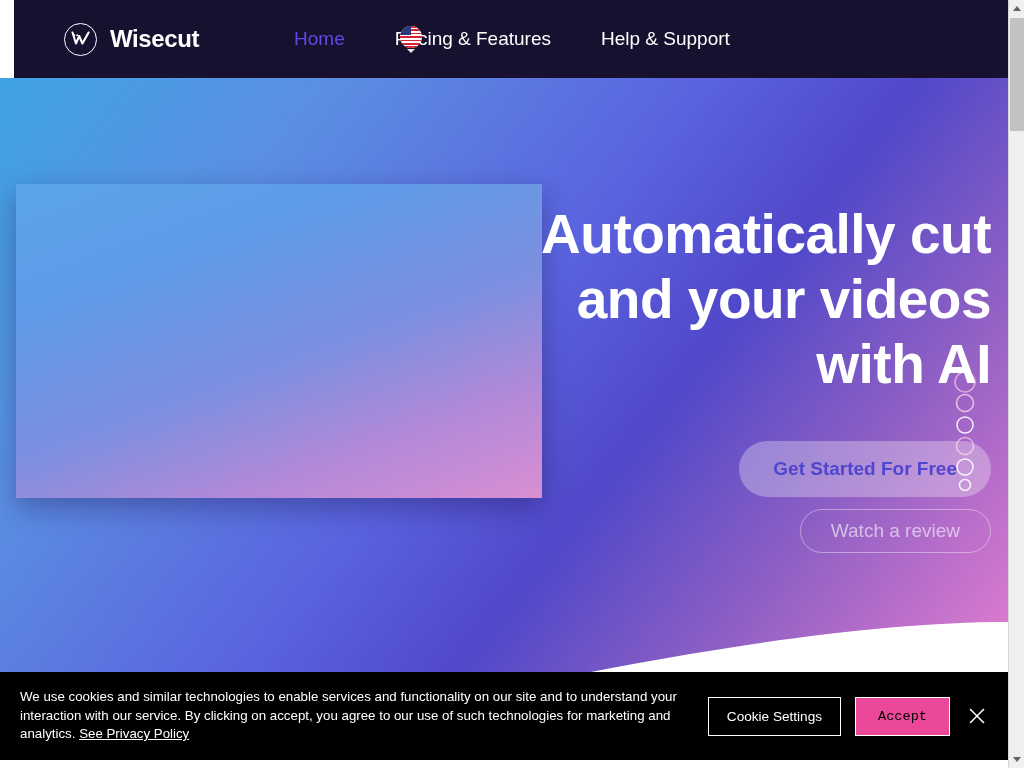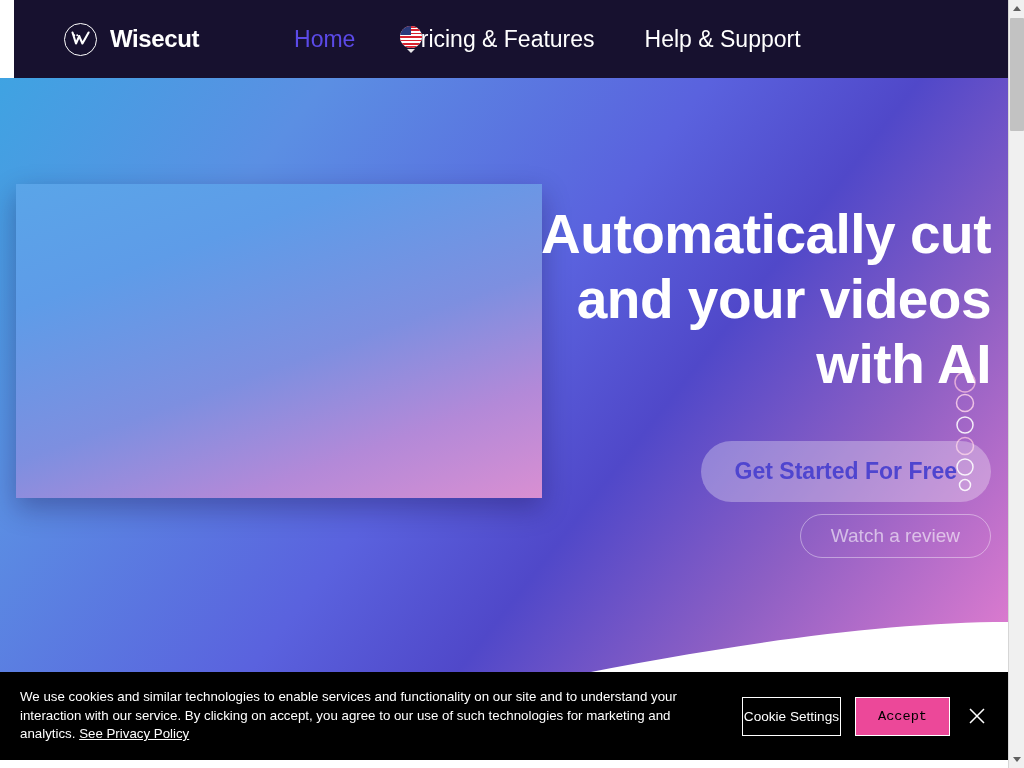--- a/index.html
+++ b/index.html
@@ -49,21 +49,21 @@
     letter-spacing:-0.4px;
   }
   #nav-links {
     display:flex; align-items:center;
     margin-left:70px;
     gap:0;
   }
   .nav-link {
     position:relative;
     color:#ffffff;
-    font-size:23px;
+    font-size:19px;
     text-decoration:none;
     padding:0 25px;
     white-space:nowrap;
     line-height:78px;
   }
   .nav-link.active { color:#5b4ae8; }
   
   #lang-control {
     position:absolute;
     left:385px; top:26px;
@@ -139,21 +139,21 @@
     letter-spacing:-0.5px;
   }
   #cta-group {
     margin-top:44px;
     display:flex; flex-direction:column; align-items:flex-end; gap:12px;
   }
   #btn-get-started {
     display:inline-block;
     background:rgba(255,255,255,.30);
     color:#4f45cf;
-    font-size:23px; font-weight:bold;
+    font-size:19px; font-weight:bold;
     padding:17px 34px;
     border:none; border-radius:32px;
     cursor:pointer;
     font-family:"Liberation Sans", sans-serif;
   }
   #btn-watch-review {
     display:inline-block;
     background:transparent;
     color:rgba(255,255,255,.58);
     font-size:19px;
@@ -192,21 +192,21 @@
   }
   #cookie-actions {
     display:flex; align-items:center; gap:14px;
     margin-left:auto; margin-right:18px;
   }
   #btn-cookie-settings {
     background:#000000;
     color:#ffffff;
     border:1.3px solid #ffffff;
     font-size:13.6px;
-    padding:11px 1px;
+    padding:11px 18px;
     cursor:pointer;
     font-family:"Liberation Sans", sans-serif;
     white-space:nowrap;
     text-align:right;
   }
   #btn-accept {
     background:#ec4899;
     color:#000000;
     border:1.3px solid #ffffff;
     font-size:13.6px;

